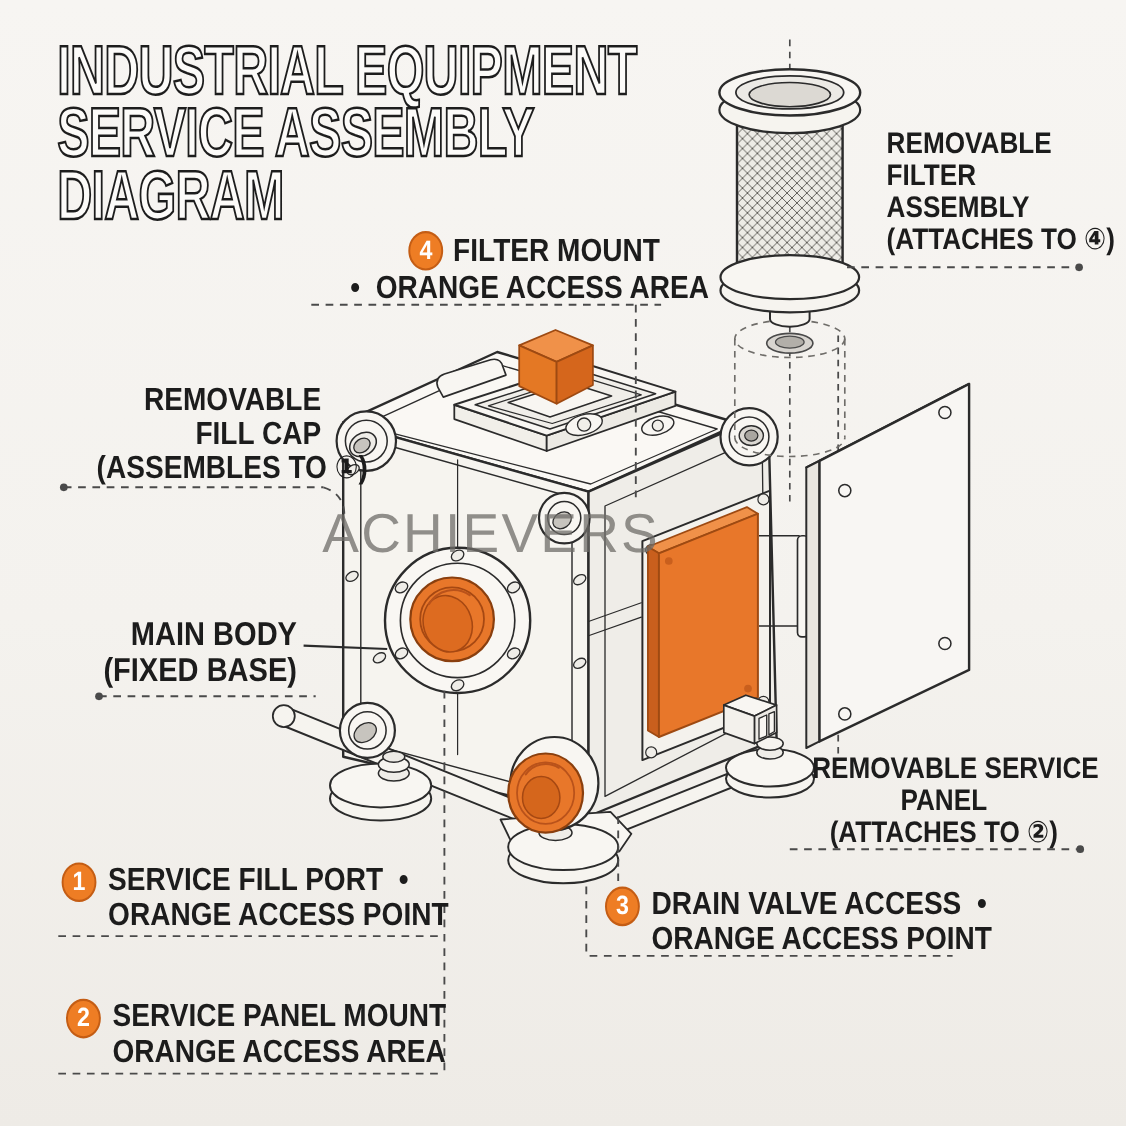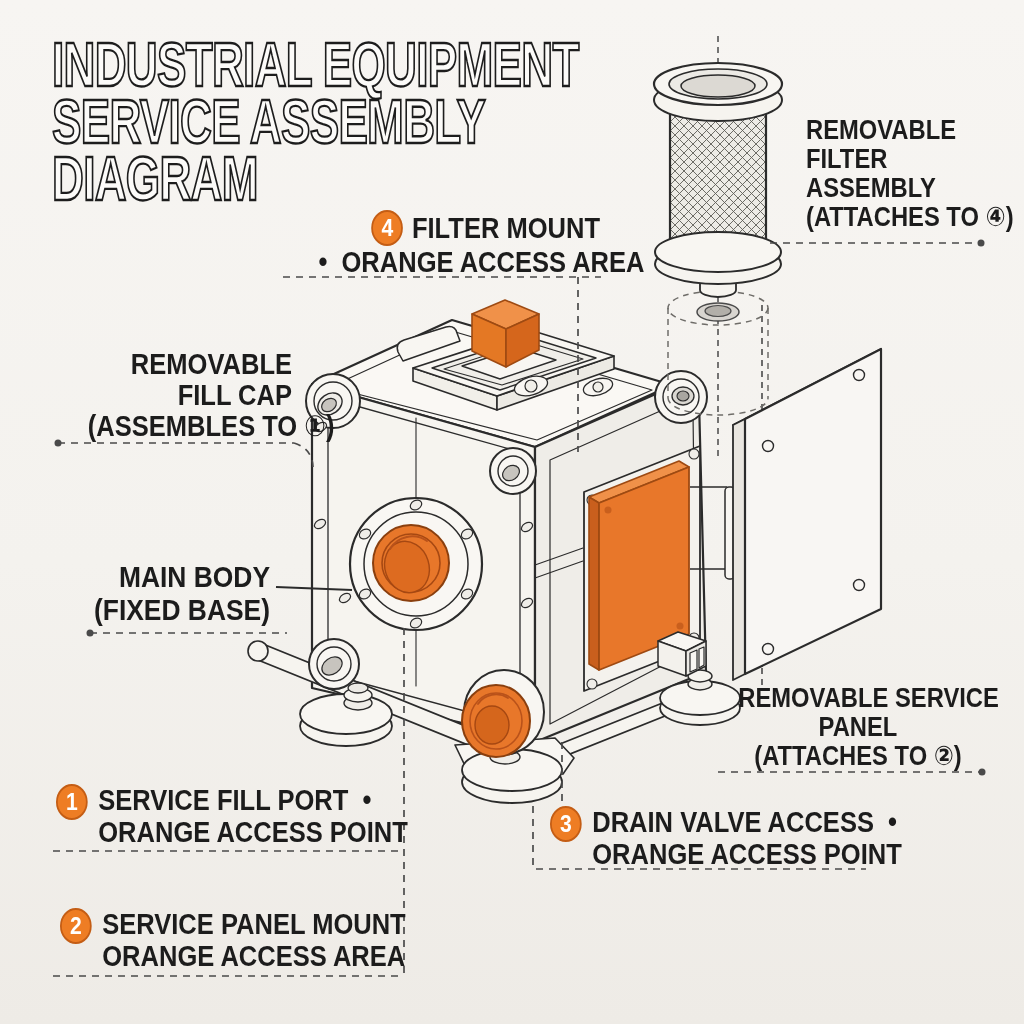--- a/index.html
+++ b/index.html
@@ -258,20 +258,21 @@
     <path d="M276,587 L352,590"></path>
   </g>
   <g fill="#4a4a4a" stroke="none">
     <circle cx="981" cy="243" r="3.5"></circle>
     <circle cx="58" cy="443" r="3.5"></circle>
     <circle cx="90" cy="633" r="3.5"></circle>
     <circle cx="982" cy="772" r="3.5"></circle>
   </g>
 </svg>
 
+<div class="watermark">ACHIEVERS</div>
 
 <div class="title">
   <div>INDUSTRIAL EQUIPMENT</div>
   <div>SERVICE ASSEMBLY</div>
   <div>DIAGRAM</div>
 </div>
 
 <div class="lbl cond right" style="left:280px;top:210px;width:320px;font-size:29px;line-height:32px;">
   <div class="l4line1">
     <span class="badge">4</span>

